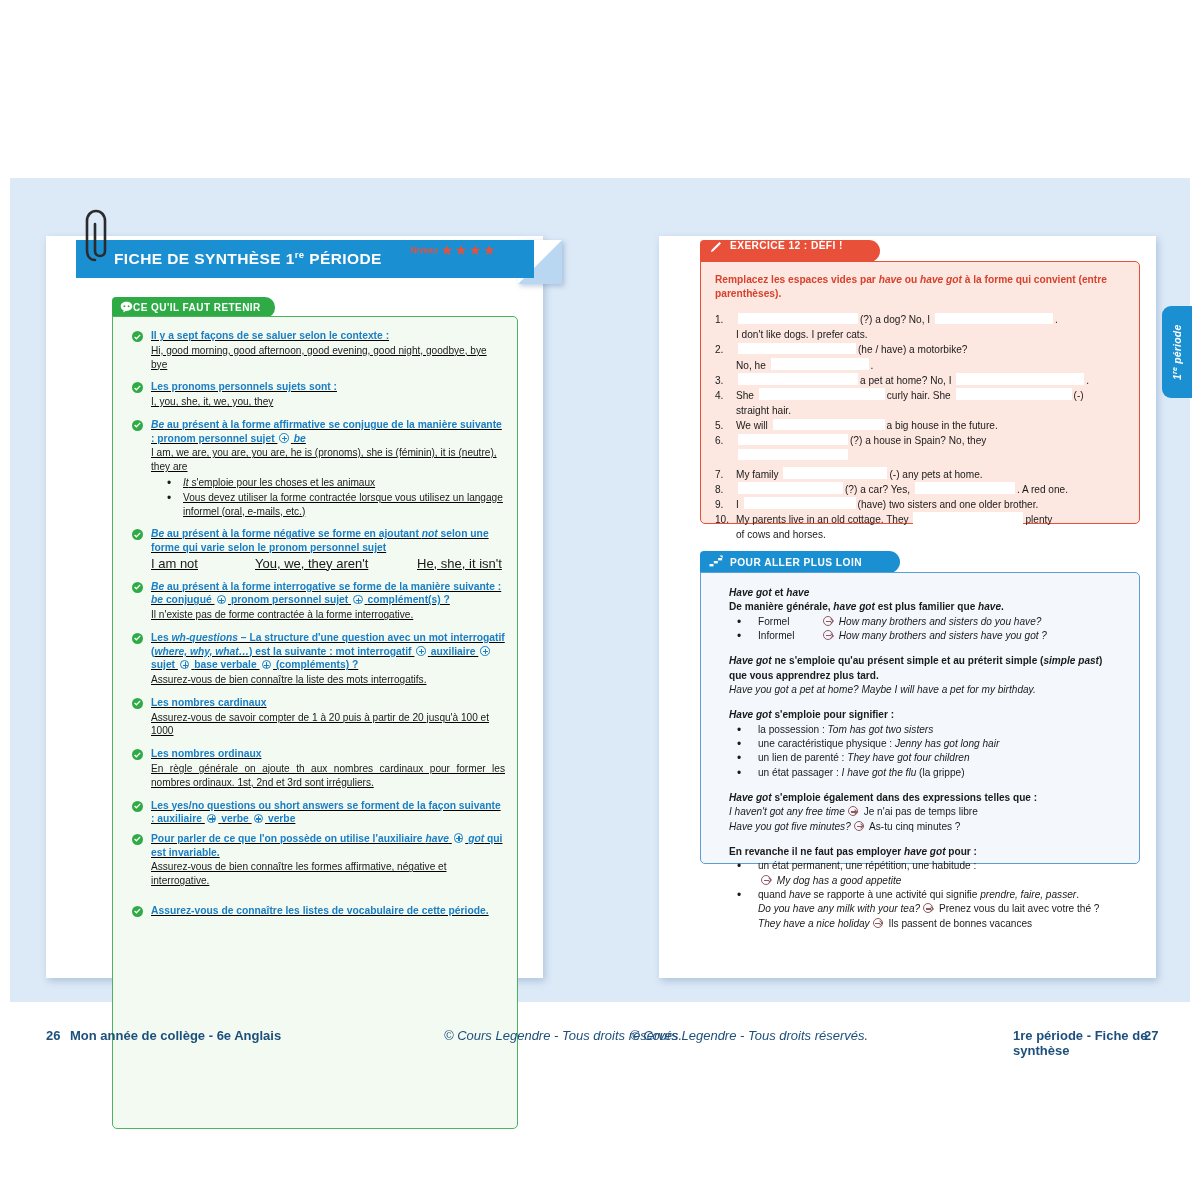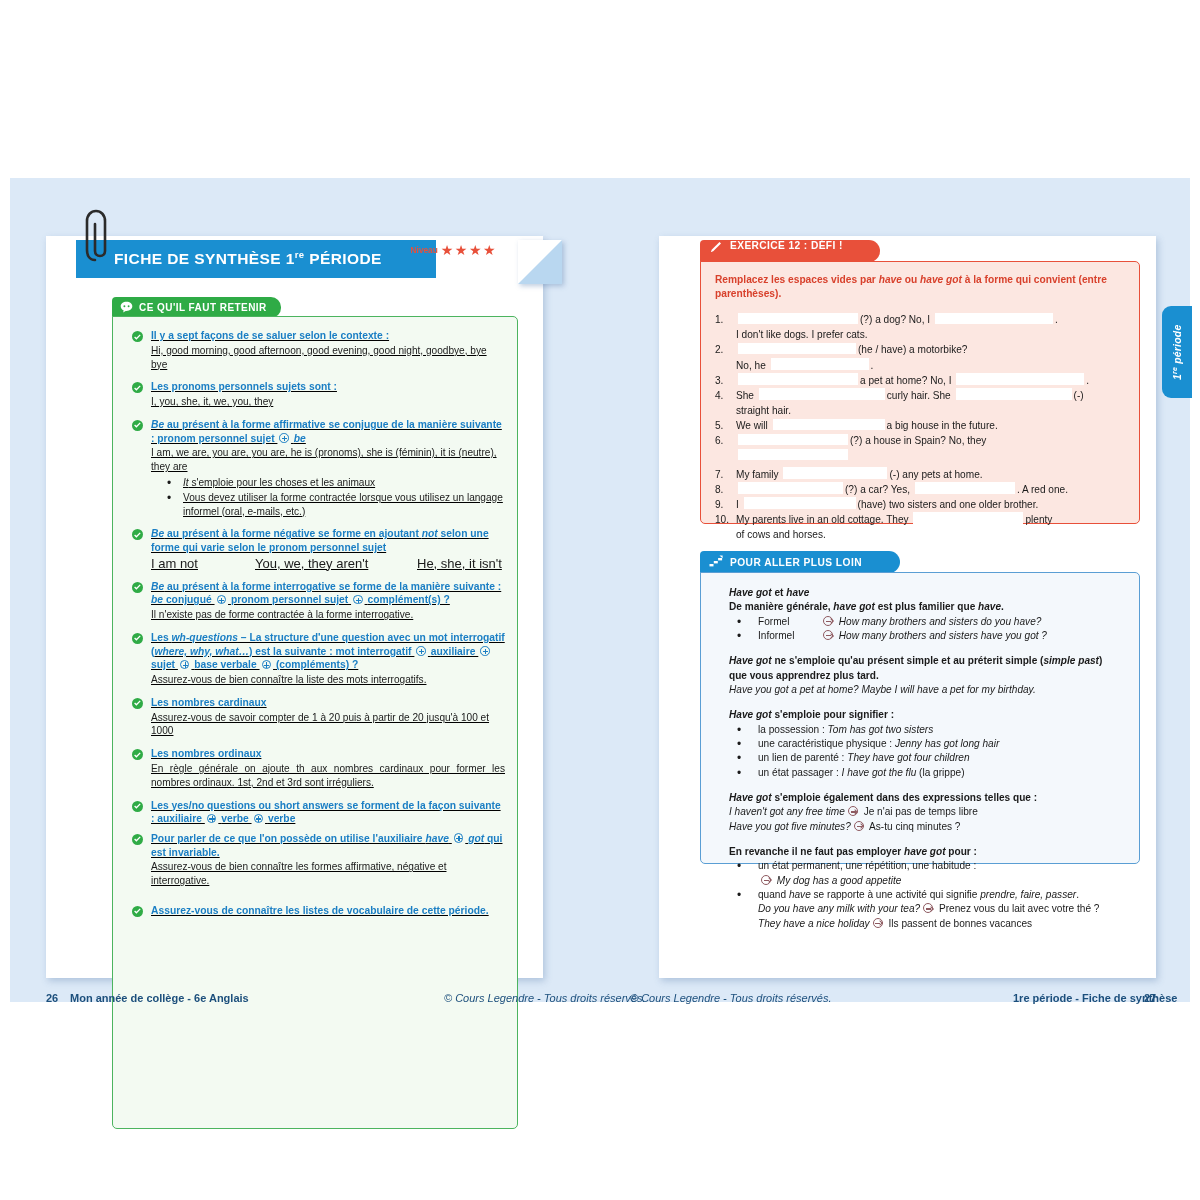--- a/index.html
+++ b/index.html
@@ -25,21 +25,21 @@
     background: #ffffff;
     box-shadow: 2px 3px 7px rgba(70,110,160,.30);
   }
   .page-left  { left: 46px;  top: 236px; width: 497px; height: 742px; }
   .page-right { left: 659px; top: 236px; width: 497px; height: 742px; }
 
   
   .banner {
     position: absolute;
     left: 76px; top: 240px;
-    width: 360px; height: 38px;
+    width: 458px; height: 38px;
     background: #1a8fd1;
     display: flex; align-items: center;
   }
   .banner-text {
     color: #ffffff;
     font-size: 15.5px;
     font-weight: bold;
     letter-spacing: .4px;
     padding-left: 38px;
     white-space: nowrap;
@@ -67,21 +67,21 @@
     position: absolute;
     left: 112px; top: 297px;
     height: 21px;
     background: #2fab46;
     border-radius: 4px 10px 10px 0;
     display: flex; align-items: center;
     padding: 0 14px 0 8px;
   }
   .green-tab .tab-label {
     color: #ffffff; font-size: 10px; font-weight: bold; letter-spacing: .45px;
-    white-space: nowrap; margin-left: 6px;
+    white-space: nowrap; margin-left: 0;
   }
   .green-box {
     position: absolute;
     left: 112px; top: 316px;
     width: 406px; height: 813px;
     background: #f3faf2;
     border: 1.2px solid #4cb45f;
     border-radius: 0 5px 5px 5px;
     padding: 12px 12px 6px 19px;
     text-decoration: underline;
@@ -236,21 +236,21 @@
     border-radius: 9px 0 0 9px;
     display: flex; align-items: center; justify-content: center;
   }
   .side-tab-text {
     color: #ffffff; font-size: 10.5px; font-weight: bold; font-style: italic;
     transform: rotate(-90deg); white-space: nowrap; letter-spacing: .2px;
   }
   .side-tab-text sup { font-size: 7px; }
 
   
-  .footer { position: absolute; font-size: 11px; color: #1c4f7c; }
+  .footer { position: absolute; font-size: 13px; color: #1c4f7c; margin-top: 36px; }
   .foot-left-num  { left: 46px;  top: 992px; font-weight: bold; }
   .foot-left-txt  { left: 70px;  top: 992px; font-weight: bold; }
   .foot-left-cr   { left: 444px; top: 992px; font-style: italic; }
   .foot-right-cr  { left: 630px; top: 992px; font-style: italic; }
   .foot-right-txt { left: 1013px; top: 992px; font-weight: bold; }
   .foot-right-num { left: 1144px; top: 992px; font-weight: bold; }
 </style>
 </head>
 <body>
 

